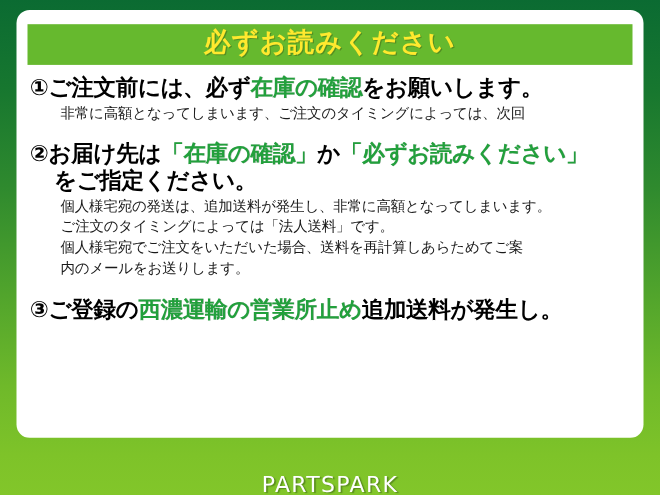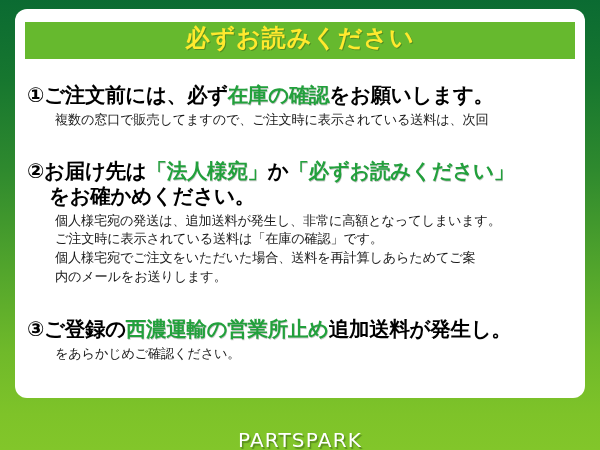--- a/index.html
+++ b/index.html
@@ -55,21 +55,20 @@
     white-space: nowrap;
   }
   .content {
     position: absolute;
     left: 12px;
     top: 58px;
     width: 552px;
   }
   .item {
     margin-bottom: 2px;
-    margin-top: 16px;
   }
   .item-head {
     color: #000000;
     font-size: 20.5px;
     font-weight: bold;
     line-height: 1.22;
     letter-spacing: -0.3px;
     white-space: nowrap;
   }
   .hl {
@@ -123,43 +122,42 @@
 
     <div class="banner">
       <span class="banner-title">必ずお読みください</span>
     </div>
 
     <div class="content">
 
       <div class="item">
         <div class="item-head"><span class="num">①</span><span>ご注文前には、必ず</span><span class="hl">在庫の確認</span><span>をお願いします。</span></div>
         <div class="sub">
-          <div>複数の窓口で販売してますので、ご注文時に表示されている送料は、次回</div>
+          <div>非常に高額となってしまいます、ご注文のタイミングによっては、次回</div>
         </div>
       </div>
 
       <div class="gap-1"></div>
 
       <div class="item">
-        <div class="item-head"><span class="num">②</span><span>お届け先は</span><span class="hl">「法人様宛」</span><span>か</span><span class="hl">「必ずお読みください」</span></div>
-        <div class="item-head indent2">をお確かめください。</div>
+        <div class="item-head"><span class="num">②</span><span>お届け先は</span><span class="hl">「在庫の確認」</span><span>か</span><span class="hl">「必ずお読みください」</span></div>
+        <div class="item-head indent2">をご指定ください。</div>
         <div class="sub">
           <div>個人様宅宛の発送は、追加送料が発生し、非常に高額となってしまいます。</div>
-          <div>ご注文時に表示されている送料は「在庫の確認」です。</div>
+          <div>ご注文のタイミングによっては「法人送料」です。</div>
           <div>個人様宅宛でご注文をいただいた場合、送料を再計算しあらためてご案</div>
           <div>内のメールをお送りします。</div>
         </div>
       </div>
 
       <div class="gap-2"></div>
 
       <div class="item">
         <div class="item-head"><span class="num">③</span><span>ご登録の</span><span class="hl">西濃運輸の営業所止め</span><span>追加送料が発生し。</span></div>
         <div class="sub">
-          <div>をあらかじめご確認ください。</div>
         </div>
       </div>
 
     </div>
   </div>
 
   <div class="footer">
     <span class="brand">PARTSPARK</span>
   </div>
 

